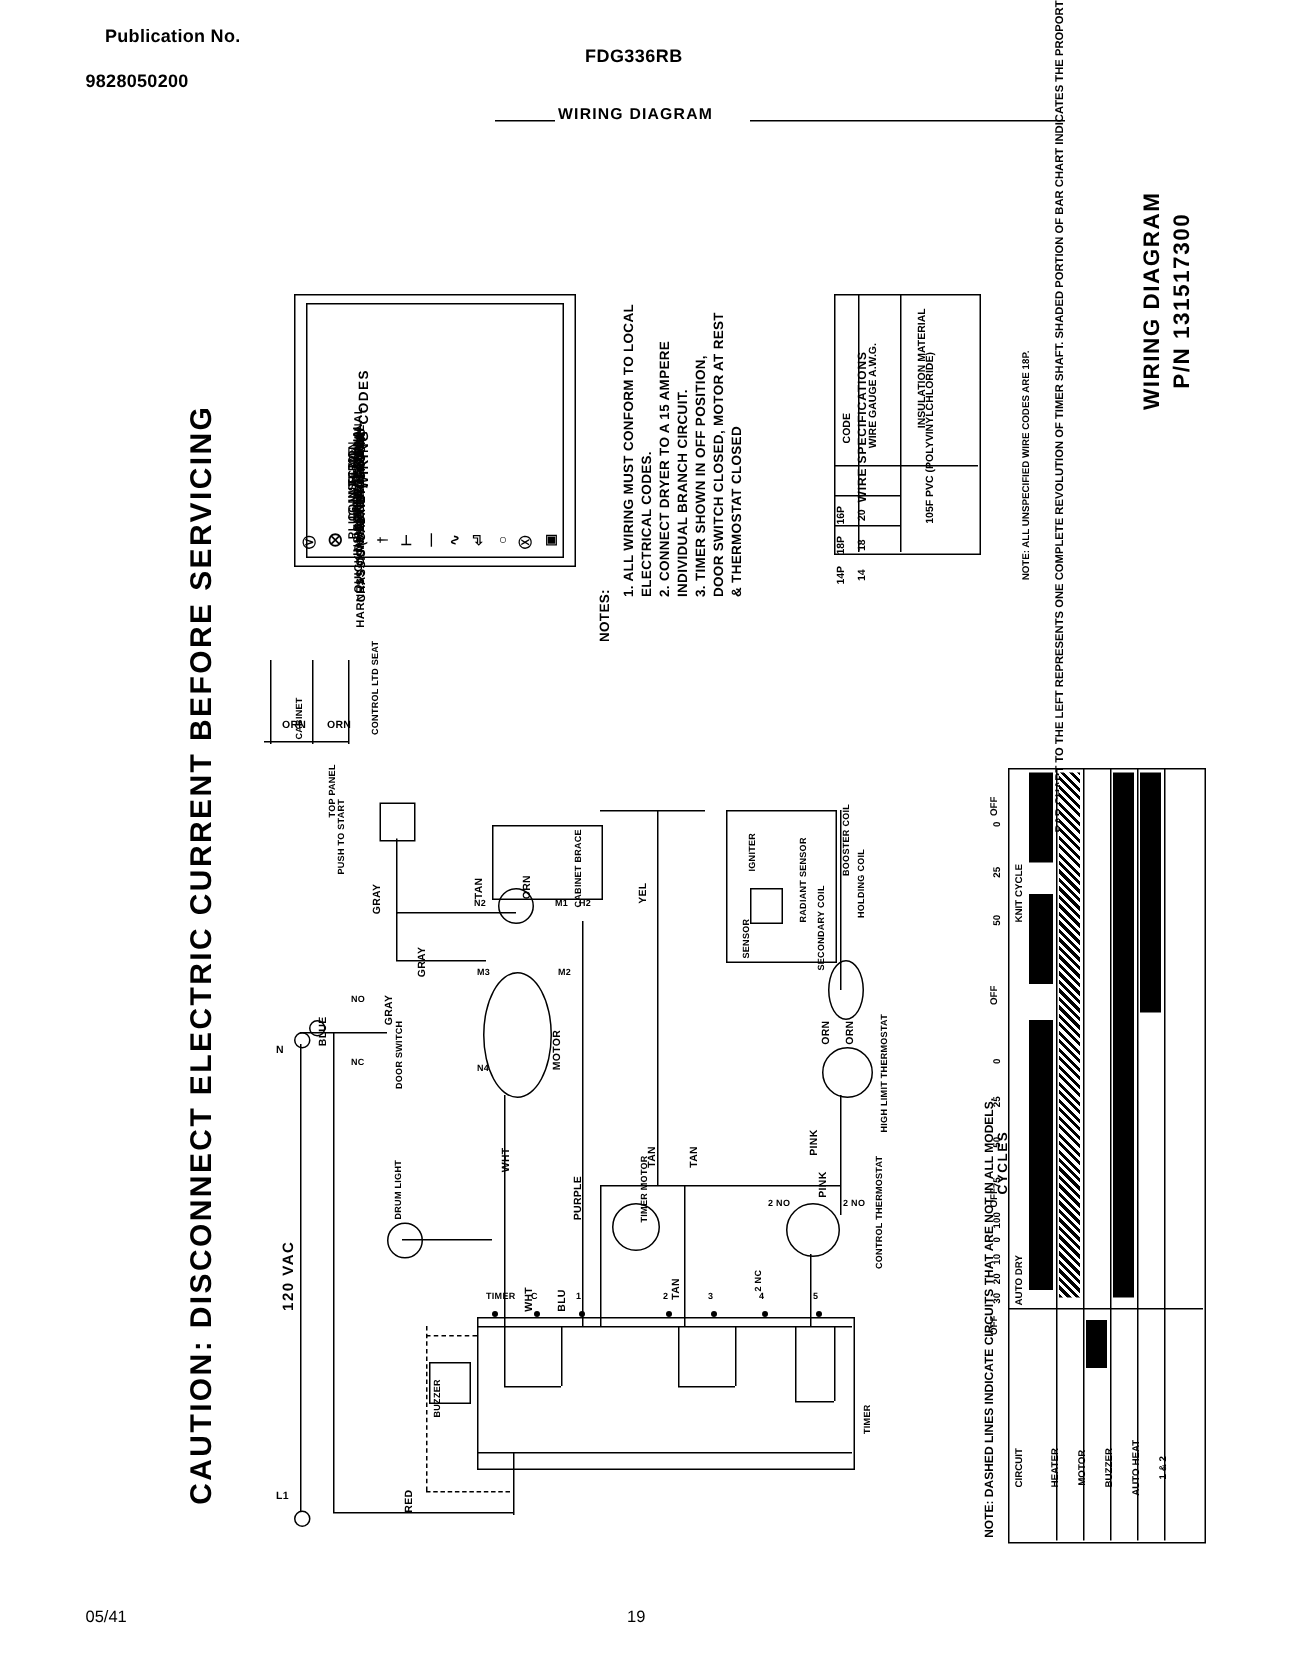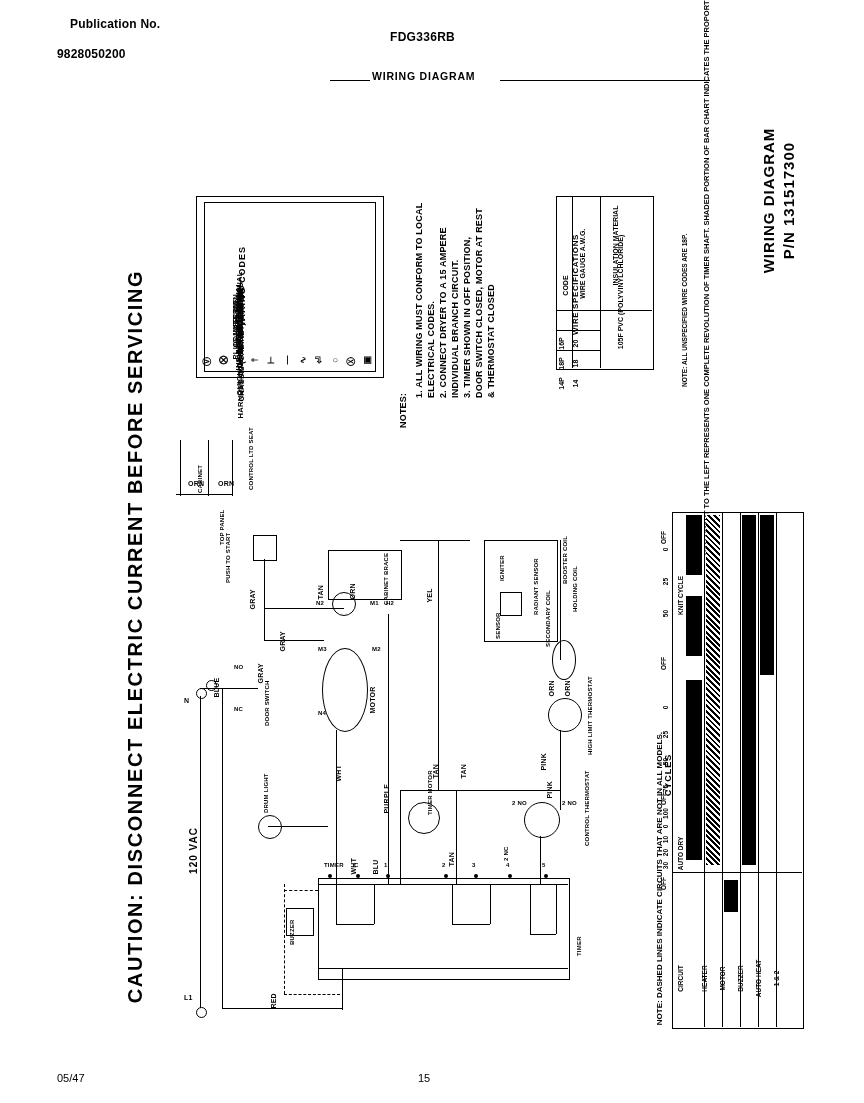--- a/index.html
+++ b/index.html
@@ -85,22 +85,22 @@
 
 <div class="page">
 
   <div class="hdr-pub">Publication No.</div>
   <div class="hdr-pubno">9828050200</div>
   <div class="hdr-model">FDG336RB</div>
   <div class="hdr-rule-l"></div>
   <div class="hdr-title">WIRING DIAGRAM</div>
   <div class="hdr-rule-r"></div>
 
-  <div class="footer-date">05/47</div>
-  <div class="footer-page">15</div>
+  <div class="footer-date">05/41</div>
+  <div class="footer-page">19</div>
 
   <div class="caution">CAUTION: DISCONNECT ELECTRIC CURRENT BEFORE SERVICING</div>
 
   <div class="codes-box"></div>
   <div class="codes-inner"></div>
   <div class="codes-title vrot">WIRING CODES</div>
 
   <div class="code-sym vrot" style="left:200px;top:355px;width:14px;">Ⓥ</div>
   <div class="code-item vrot" style="left:180px;top:300px;width:110px;text-align:left;">PLUG-IN TERM.</div>
 

